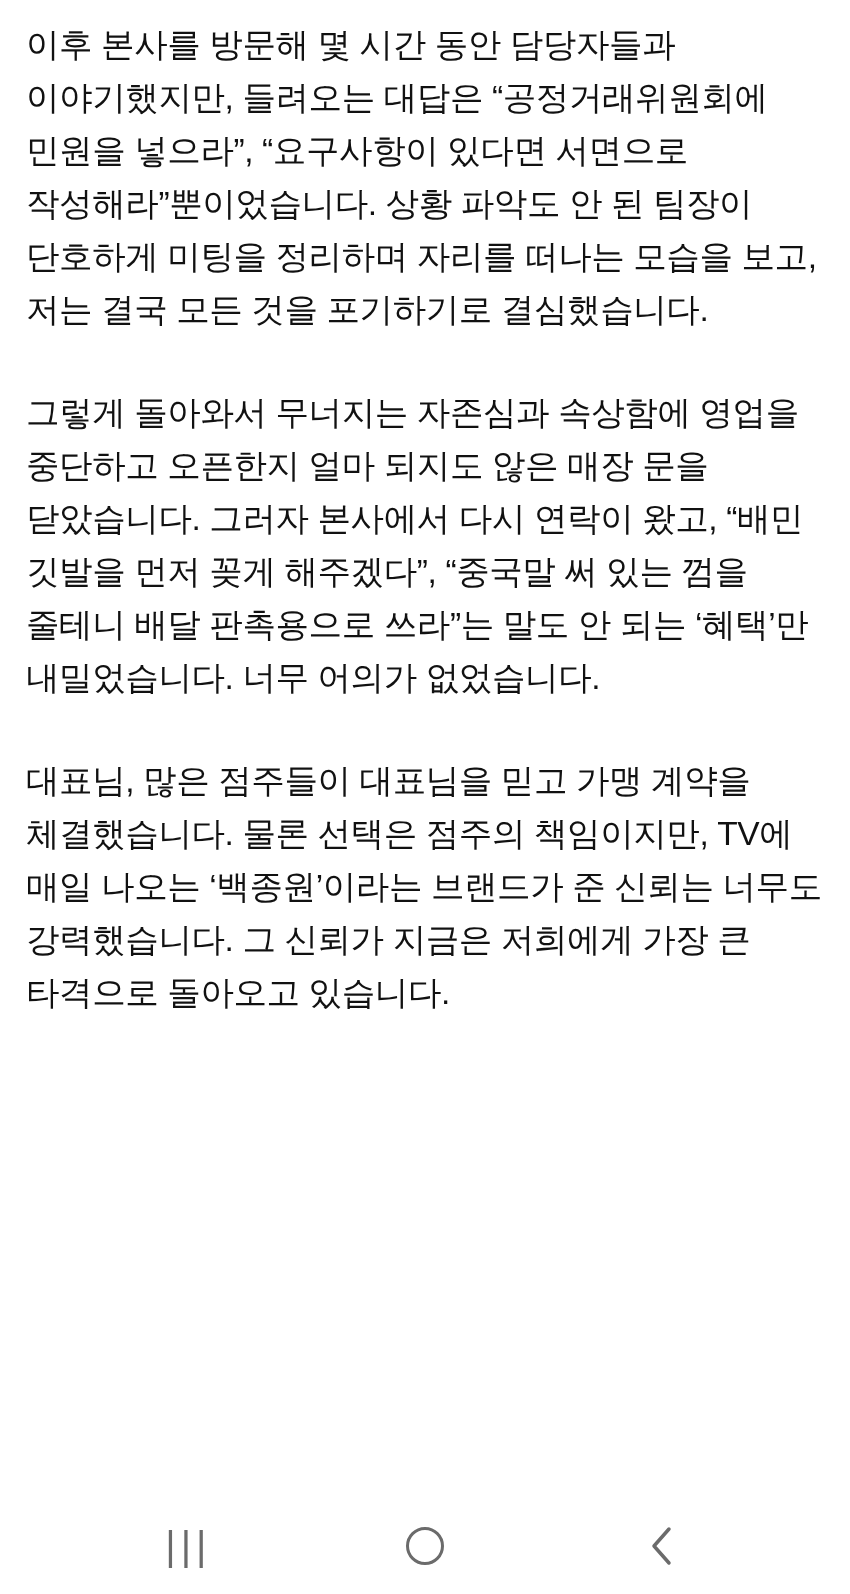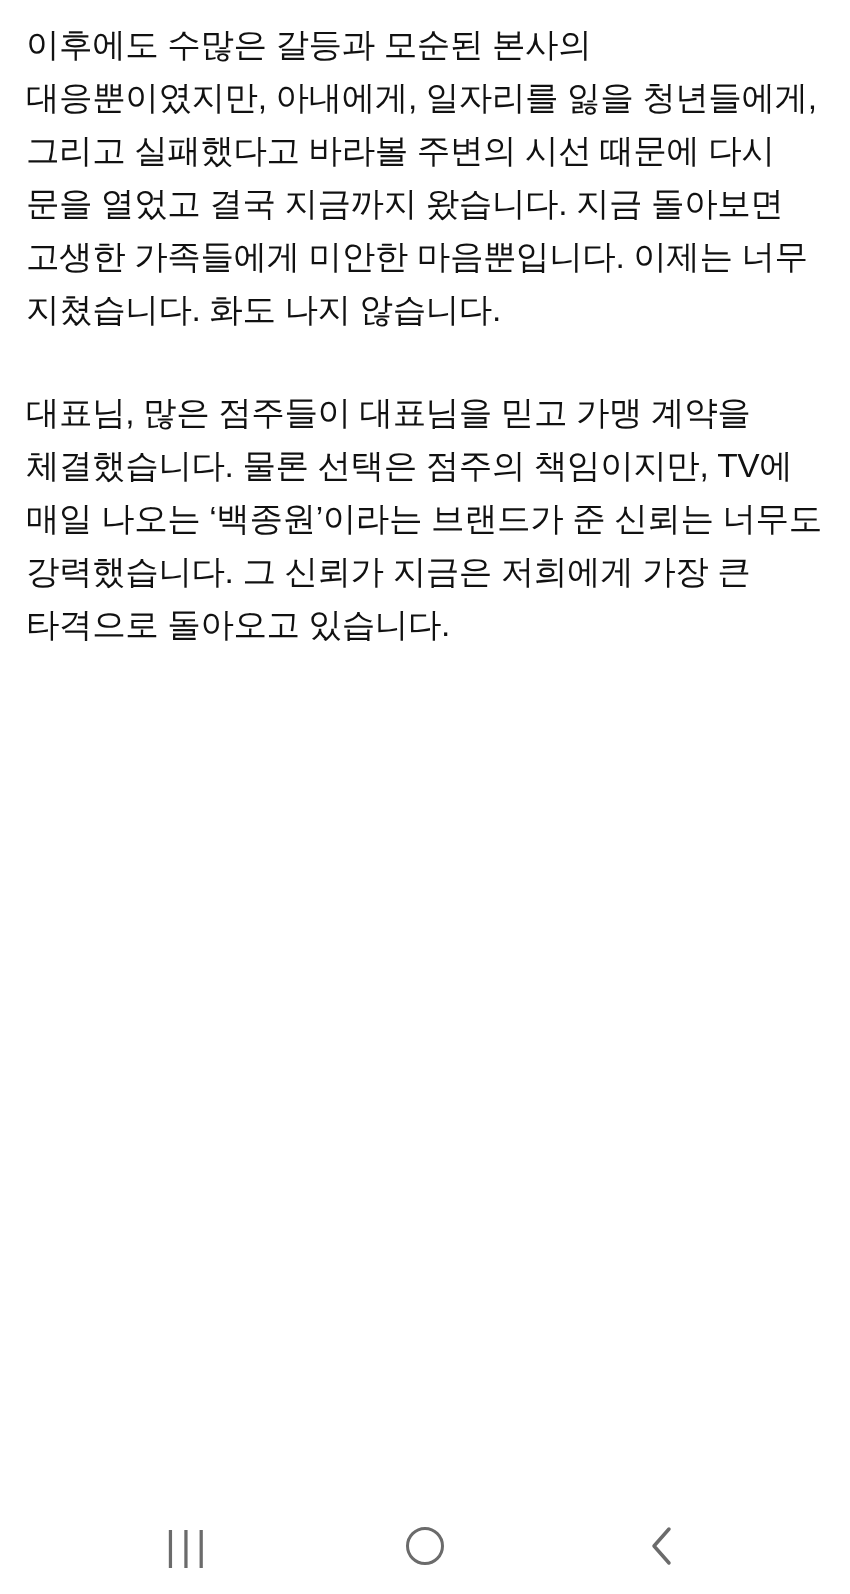--- a/index.html
+++ b/index.html
@@ -78,21 +78,22 @@
   .nav-back svg {
     display: block;
   }
 </style>
 </head>
 <body>
 
 <div id="screen">
 
   <div id="content">
-    <p class="para">이후에도 수많은 갈등과 모순된 본사의 대응뿐이였지만, 아내에게, 일자리를 잃을 청년들에게, 그리고 실패했다고 바라볼 주변의 시선 때문에 다시 문을 열었고 결국 지금까지 왔습니다. 지금 돌아보면 고생한 가족들에게 미안한 마음뿐입니다. 이제는 너무 지쳤습니다. 화도 나지 않습니다.</p>
+    <p class="para">이후 본사를 방문해 몇 시간 동안 담당자들과 이야기했지만, 들려오는 대답은 “공정거래위원회에 민원을 넣으라”, “요구사항이 있다면 서면으로 작성해라”뿐이었습니다. 상황 파악도 안 된 팀장이 단호하게 미팅을 정리하며 자리를 떠나는 모습을 보고, 저는 결국 모든 것을 포기하기로 결심했습니다.</p>
+    <p class="para">그렇게 돌아와서 무너지는 자존심과 속상함에 영업을 중단하고 오픈한지 얼마 되지도 않은 매장 문을 닫았습니다. 그러자 본사에서 다시 연락이 왔고, “배민 깃발을 먼저 꽂게 해주겠다”, “중국말 써 있는 껌을 줄테니 배달 판촉용으로 쓰라”는 말도 안 되는 ‘혜택’만 내밀었습니다. 너무 어의가 없었습니다.</p>
     <p class="para">대표님, 많은 점주들이 대표님을 믿고 가맹 계약을 체결했습니다. 물론 선택은 점주의 책임이지만, TV에 매일 나오는 ‘백종원’이라는 브랜드가 준 신뢰는 너무도 강력했습니다. 그 신뢰가 지금은 저희에게 가장 큰 타격으로 돌아오고 있습니다.</p>
   </div>
 
   <div id="navbar">
     <div class="nav-btn">
       <span class="nav-recents">|||</span>
     </div>
     <div class="nav-btn">
       <span class="nav-home"></span>
     </div>

